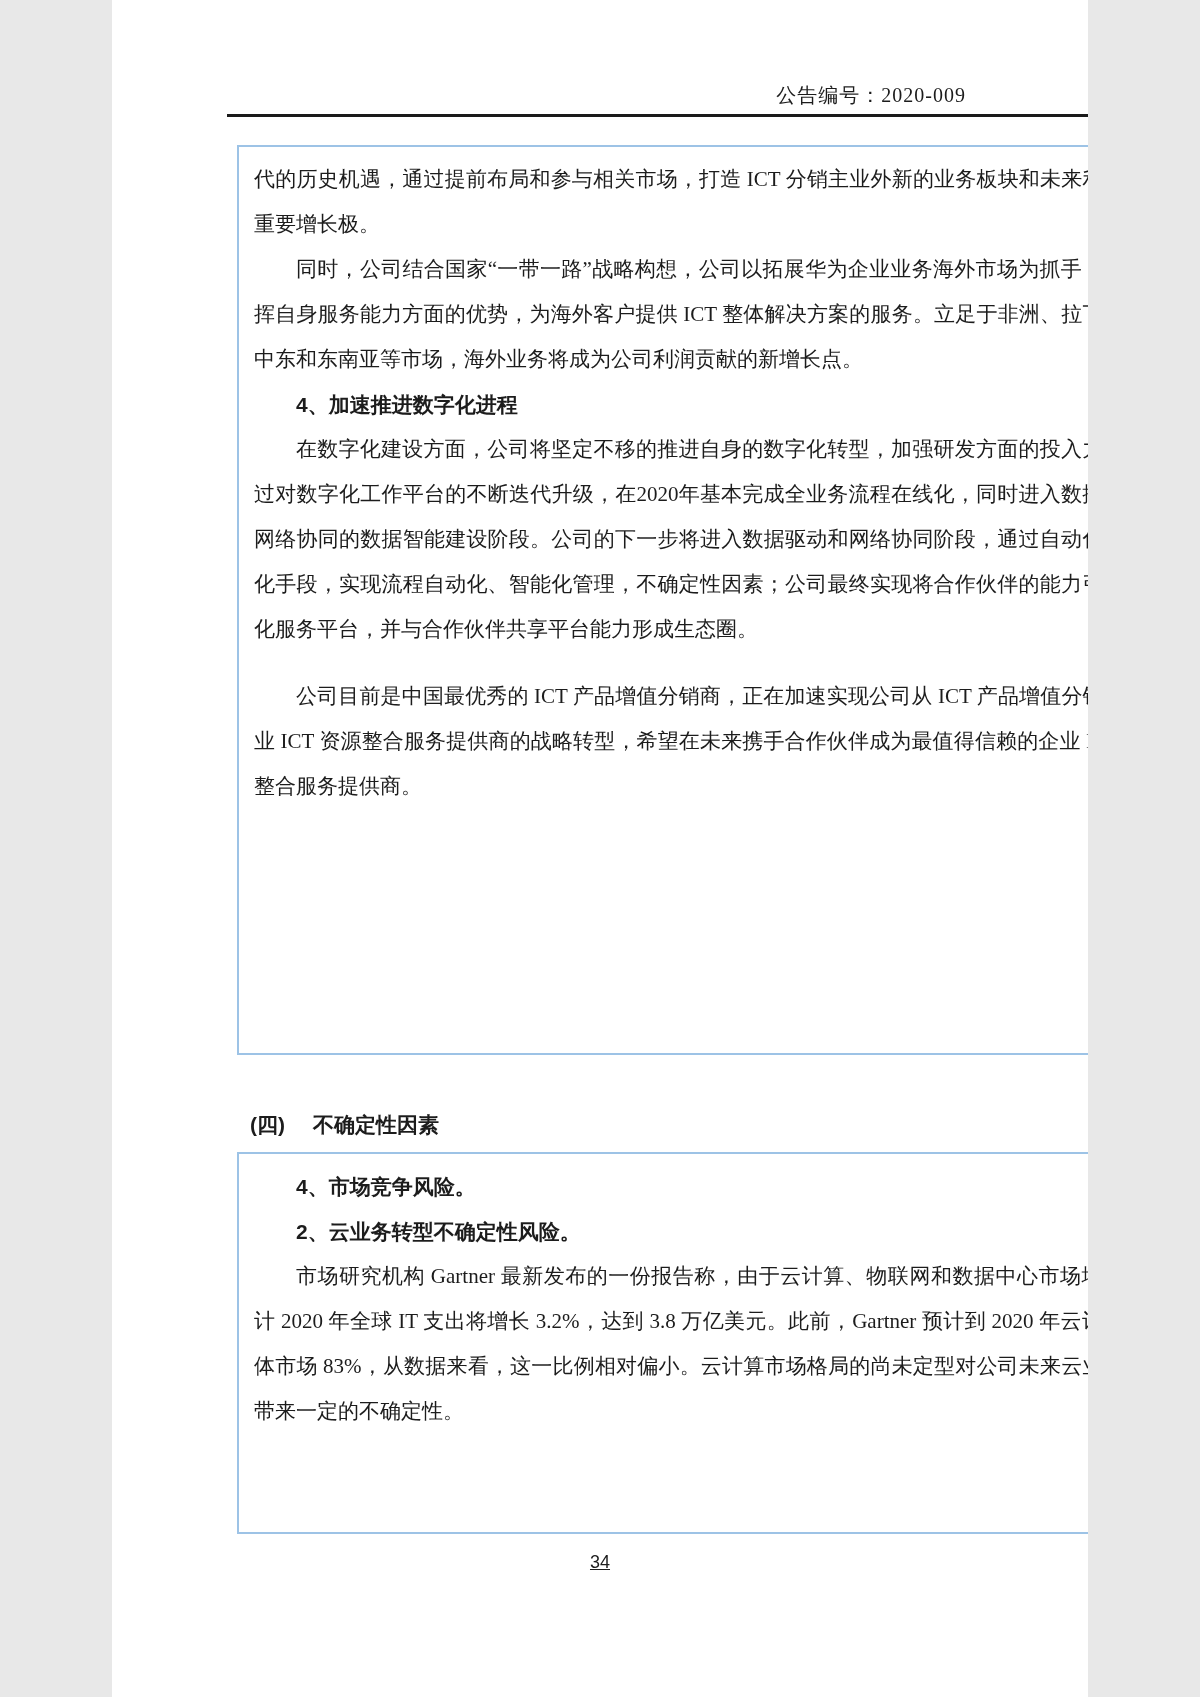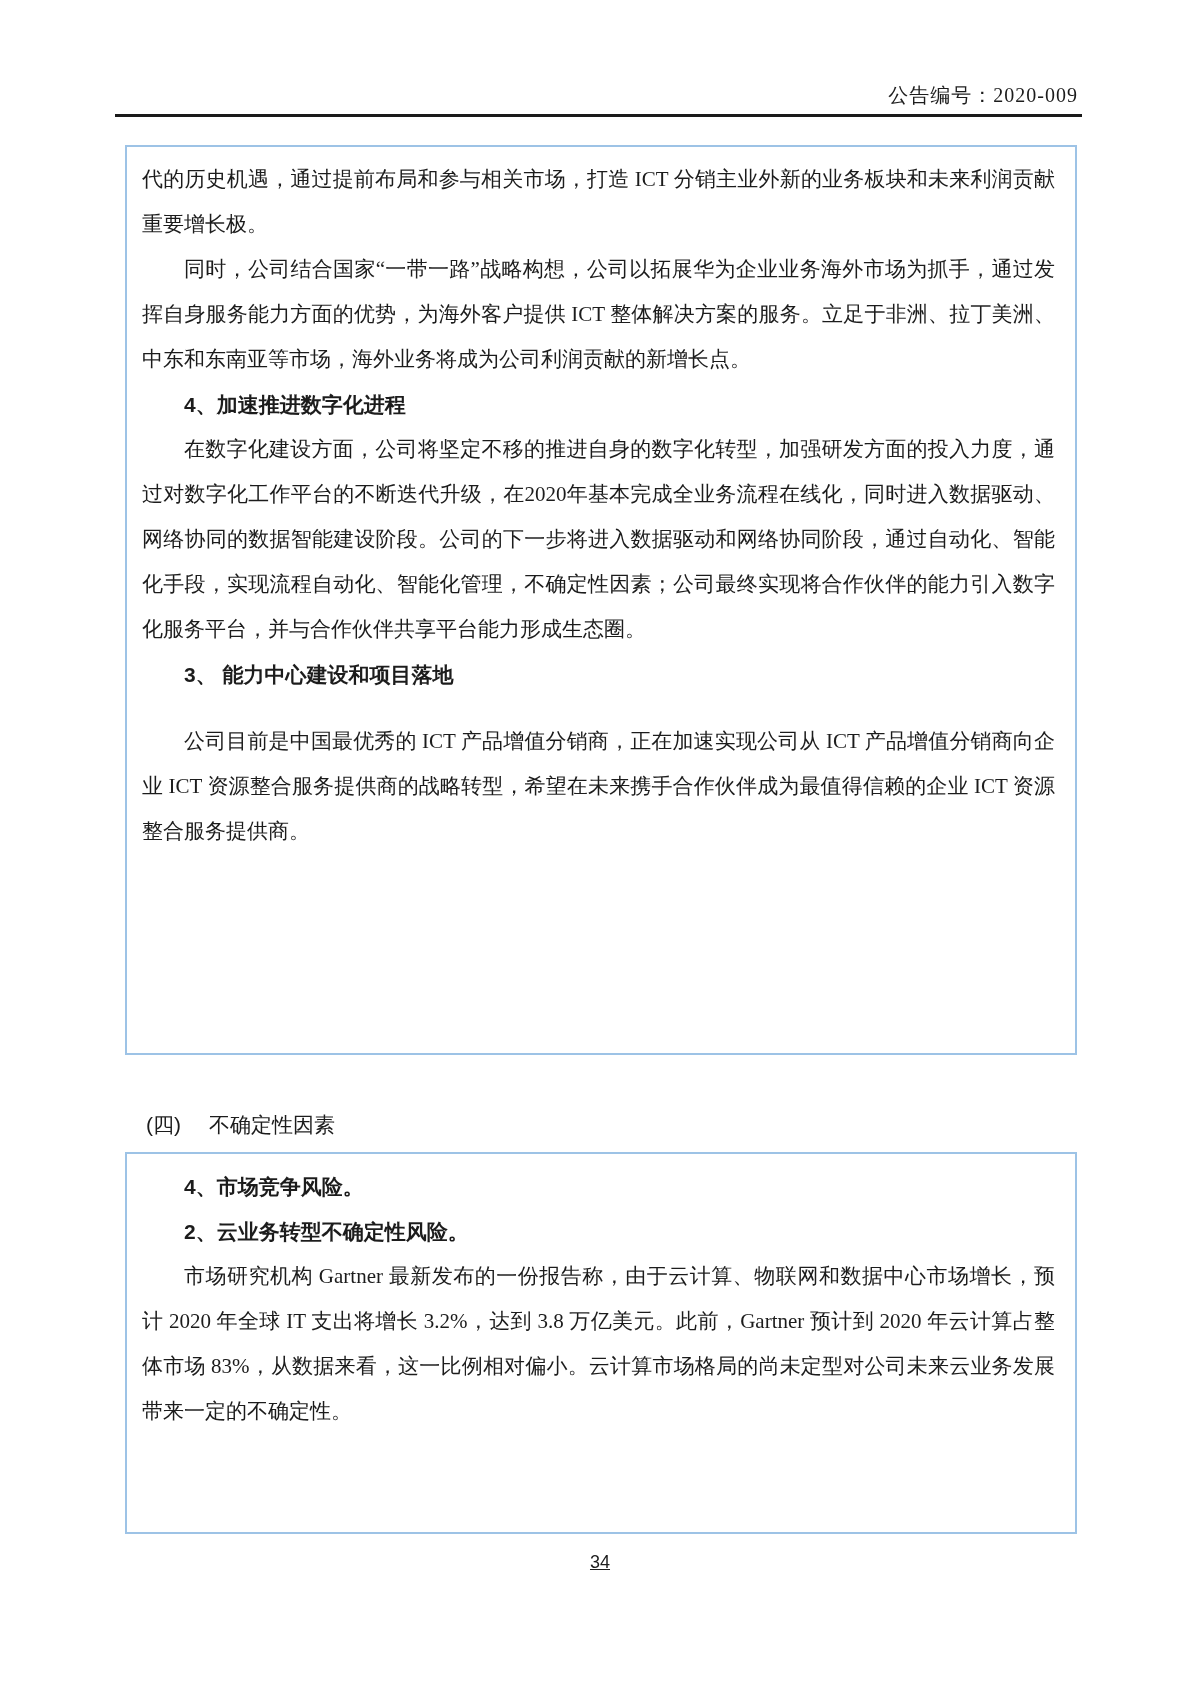--- a/index.html
+++ b/index.html
@@ -2,21 +2,21 @@
 <html lang="zh" style="--box-border: #9dc3e6; --text: #1c1c1c;"><head>
 <meta charset="utf-8">
 <style>
   :root{
     --box-border:#9dc3e6;
     --text:#1c1c1c;
   }
   html,body{margin:0;padding:0;background:#e8e8e8;}
   .page{
     position:relative;
-    width:1200px;height:1697px;
+    width:976px;height:1697px;
     margin:0 auto;
     background:#ffffff;
     font-family:"Liberation Serif","DejaVu Serif",serif;
     color:var(--text);
     overflow:hidden;
   }
   .doc-number{
     position:absolute;
     top:82px;right:122px;
     font-size:20px;
@@ -51,24 +51,24 @@
   }
   .para.indent{ text-indent:42px; }
   .para.heading{
     font-family:"Liberation Sans","DejaVu Sans",sans-serif;
     font-weight:700;
     text-align:left;
   }
   .para.spaced{ margin-top:22px; }
   .section-heading{
     position:absolute;
-    top:1102px;left:146px;
+    top:1102px;left:138px;
     font-size:21px;
     line-height:45px;
-    font-weight:400;
+    font-weight:700;
     font-family:"Liberation Sans","DejaVu Sans",sans-serif;
     color:var(--text);
   }
   .section-heading .sec-title{ margin-left:28px; }
   .page-number{
     position:absolute;
     top:1552px;left:0;
     width:100%;
     text-align:center;
     font-size:18px;
@@ -84,21 +84,20 @@
 
   <div class="doc-number">公告编号：2020-009</div>
 
   <div class="header-rule"></div>
 
   <div class="text-box box-1">
     <p class="para">代的历史机遇，通过提前布局和参与相关市场，打造 ICT 分销主业外新的业务板块和未来利润贡献重要增长极。</p>
     <p class="para indent">同时，公司结合国家“一带一路”战略构想，公司以拓展华为企业业务海外市场为抓手，通过发挥自身服务能力方面的优势，为海外客户提供 ICT 整体解决方案的服务。立足于非洲、拉丁美洲、中东和东南亚等市场，海外业务将成为公司利润贡献的新增长点。</p>
     <p class="para indent heading">4、加速推进数字化进程</p>
     <p class="para indent">在数字化建设方面，公司将坚定不移的推进自身的数字化转型，加强研发方面的投入力度，通过对数字化工作平台的不断迭代升级，在2020年基本完成全业务流程在线化，同时进入数据驱动、网络协同的数据智能建设阶段。公司的下一步将进入数据驱动和网络协同阶段，通过自动化、智能化手段，实现流程自动化、智能化管理，不确定性因素；公司最终实现将合作伙伴的能力引入数字化服务平台，并与合作伙伴共享平台能力形成生态圈。</p>
-    <p class="para indent heading">3、 能力中心建设和项目落地</p>
     <p class="para indent spaced">公司目前是中国最优秀的 ICT 产品增值分销商，正在加速实现公司从 ICT 产品增值分销商向企业 ICT 资源整合服务提供商的战略转型，希望在未来携手合作伙伴成为最值得信赖的企业 ICT 资源整合服务提供商。</p>
   </div>
 
   <div class="section-heading">
     <span class="sec-number">(四)</span><span class="sec-title">不确定性因素</span>
   </div>
 
   <div class="text-box box-2">
     <p class="para indent heading">4、市场竞争风险。</p>
     <p class="para indent heading">2、云业务转型不确定性风险。</p>

